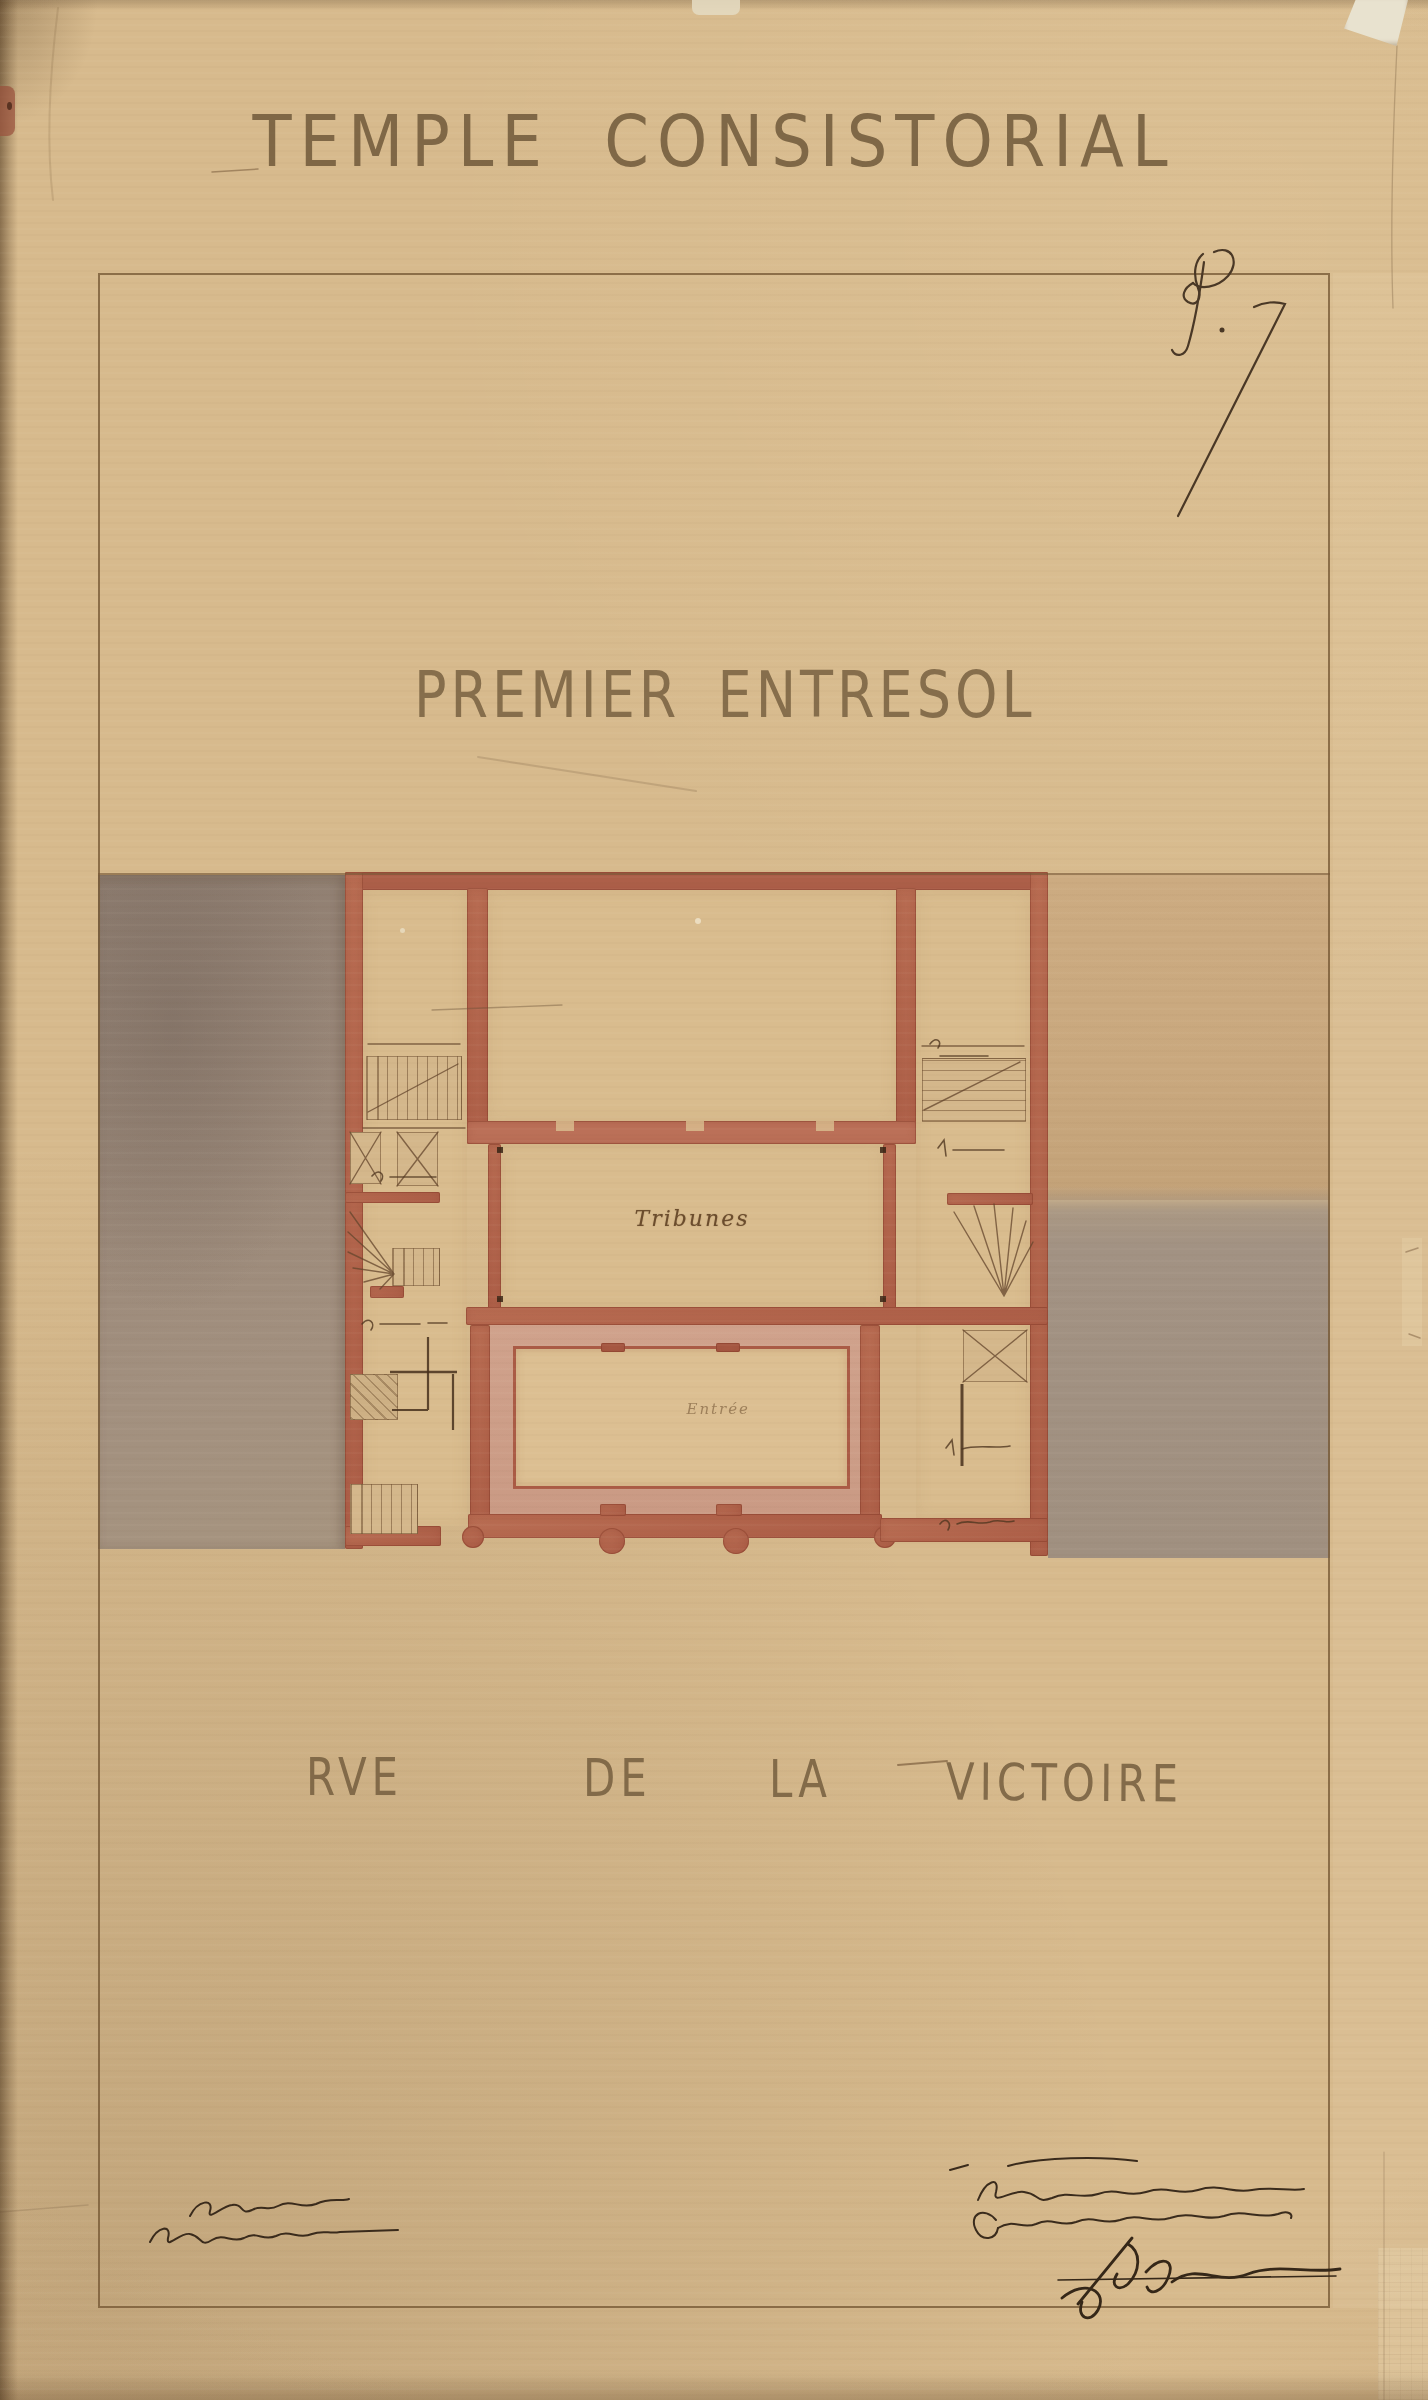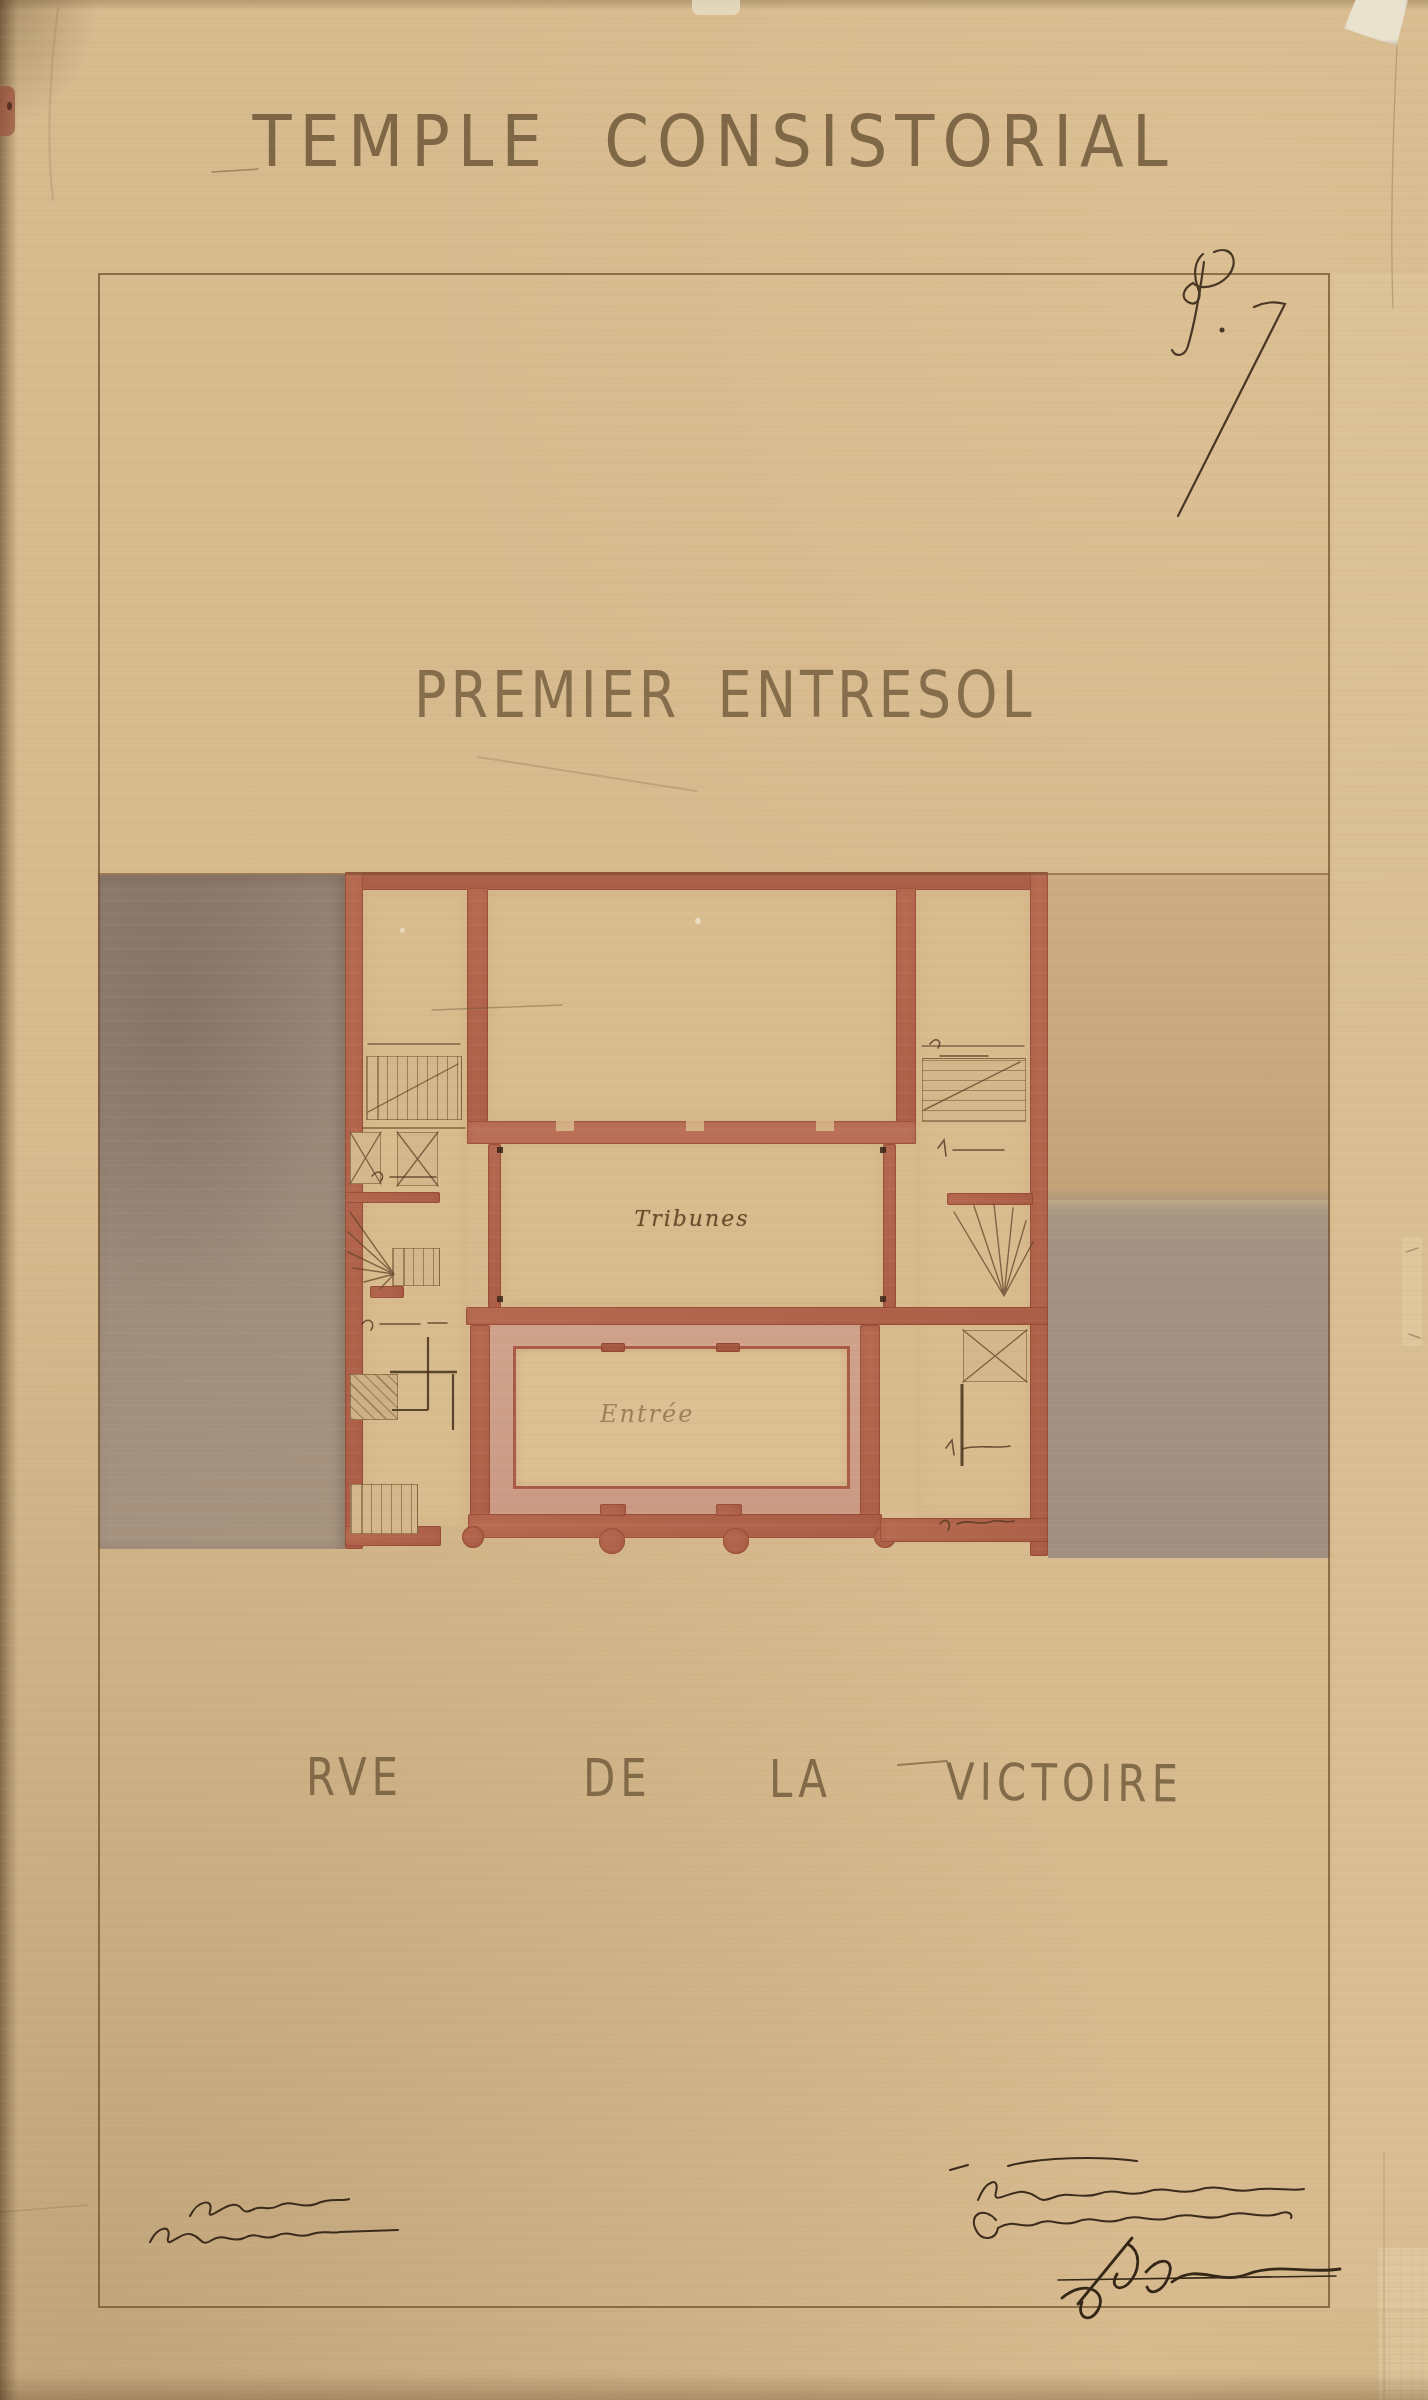--- a/index.html
+++ b/index.html
@@ -102,21 +102,21 @@
 
   <div class="abs lettering title z20" style="left:244px;top:100px;width:940px;">TEMPLE CONSISTORIAL</div>
   <div class="abs lettering floor z20" style="left:414px;top:658px;width:600px;">PREMIER ENTRESOL</div>
 
   <div class="abs lettering street-word z20" style="left:306px;top:1747px;">RVE</div>
   <div class="abs lettering street-word z20" style="left:583px;top:1748px;">DE</div>
   <div class="abs lettering street-word z20" style="left:769px;top:1749px;">LA</div>
   <div class="abs lettering street-word z20" style="left:946px;top:1753px;transform:scaleY(1.22) rotate(.4deg);">VICTOIRE</div>
 
   <div class="abs script z20" style="left:612px;top:1206px;width:160px;text-align:center;font-size:22px;letter-spacing:2px;color:rgba(92,62,32,.78);text-shadow:0 0 1px rgba(92,62,32,.5);">Tribunes</div>
-  <div class="abs script z20" style="left:600px;top:1400px;width:150px;text-align:left;font-size:24px;letter-spacing:2px;color:rgba(96,66,36,.5);">Entrée</div>
+  <div class="abs script z20" style="left:600px;top:1400px;width:150px;text-align:right;font-size:15px;letter-spacing:2px;color:rgba(96,66,36,.5);">Entrée</div>
 
   <div class="frame"></div>
 
   <svg class="ink" width="1428" height="2400" viewBox="0 0 1428 2400">
 
     <path d="M98,874 H1330" stroke="rgba(120,88,55,.85)" stroke-width="1.5" fill="none"></path>
 
     <g stroke="#4a3826" stroke-width="2.2" fill="none" stroke-linecap="round">
       <path d="M1214,252 C1232,244 1240,262 1228,276 C1217,288 1200,290 1193,283"></path>
       <path d="M1193,283 C1184,288 1180,297 1188,302 C1197,307 1202,298 1198,288 C1192,272 1196,260 1203,254"></path>

